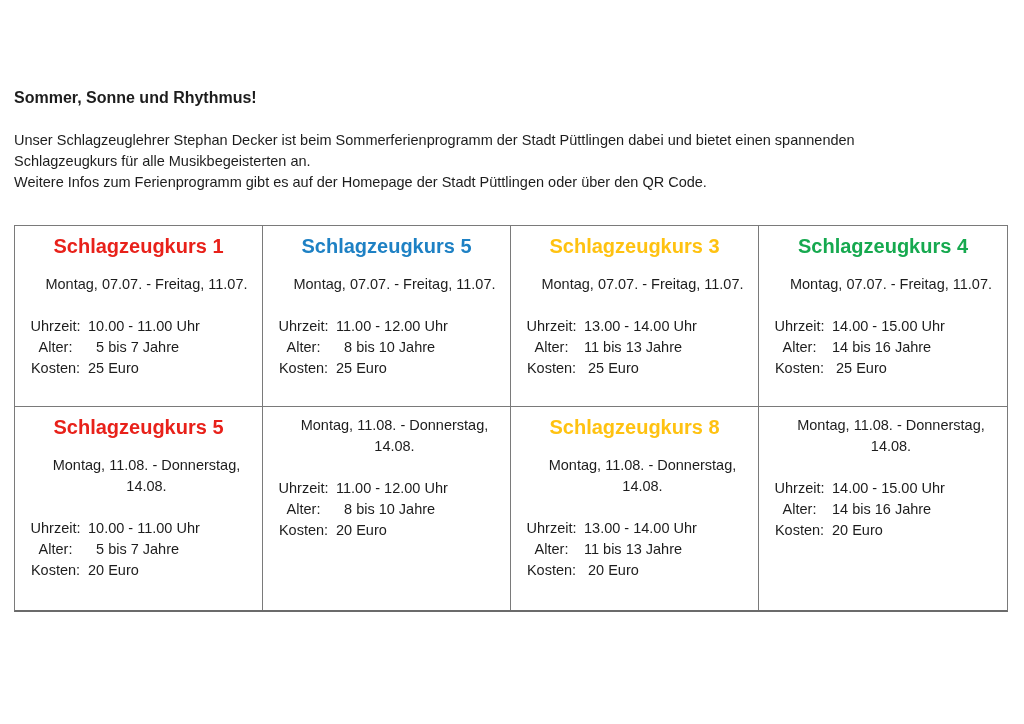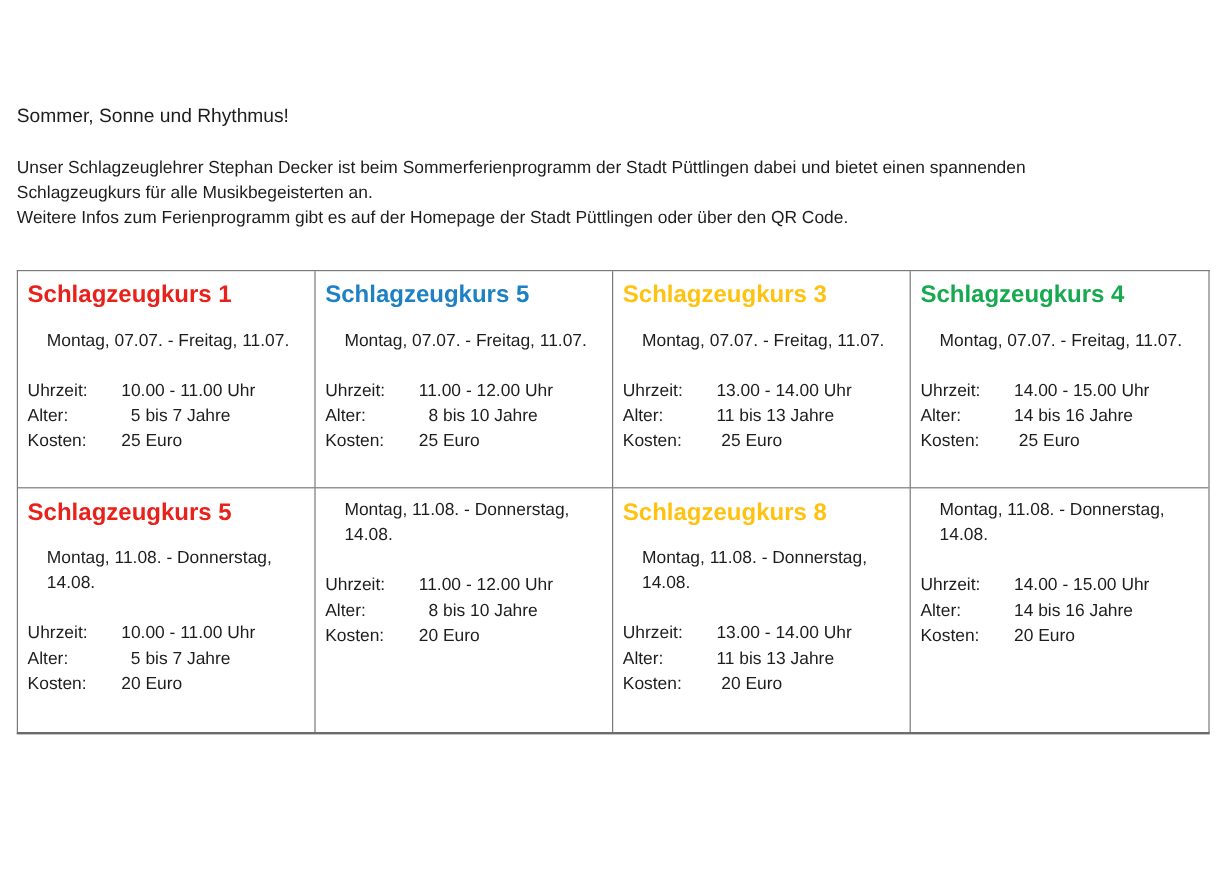--- a/index.html
+++ b/index.html
@@ -14,41 +14,42 @@
   }
 
   .header {
     position: absolute;
     left: 14px;
     top: 89px;
     white-space: nowrap;
   }
   .doc-title {
     font-size: 16px;
-    font-weight: normal;
+    font-weight: bold;
     color: #1d1d1d;
     margin-bottom: 23px;
   }
   .intro-line {
     font-size: 14.5px;
     line-height: 21px;
     color: #1d1d1d;
   }
 
   .board {
     position: absolute;
     left: 14px;
     top: 225px;
     width: 994px;
     display: grid;
     grid-template-columns: repeat(4, 1fr);
     grid-template-rows: 181px 203px;
     border: 1px solid #7a7a7a;
     border-bottom: 2px solid #6b6b6b;
     background: #ffffff;
+    text-align: center;
   }
   .cell {
     border-right: 1px solid #7a7a7a;
     border-bottom: 1px solid #7a7a7a;
     padding: 8px 8px 0 8px;
     overflow: hidden;
   }
   .cell:nth-child(4n) { border-right: none; }
   .cell:nth-child(n+5) { border-bottom: none; }
 
@@ -71,21 +72,20 @@
     margin-left: 16px;
   }
   .date-line:empty { display: none; }
   .date-block { margin-bottom: 21px; }
 
   .drow {
     font-size: 14.5px;
     line-height: 21px;
     white-space: pre;
     display: flex;
-    gap: 13px;
   }
   .dlabel { width: 65px; flex: 0 0 65px; }
   .dval { white-space: pre; }
 </style>
 </head>
 <body>
 
 <div class="header">
   <div class="doc-title">Sommer, Sonne und Rhythmus!</div>
   <div class="intro-line">Unser Schlagzeuglehrer Stephan Decker ist beim Sommerferienprogramm der Stadt Püttlingen dabei und bietet einen spannenden</div>

